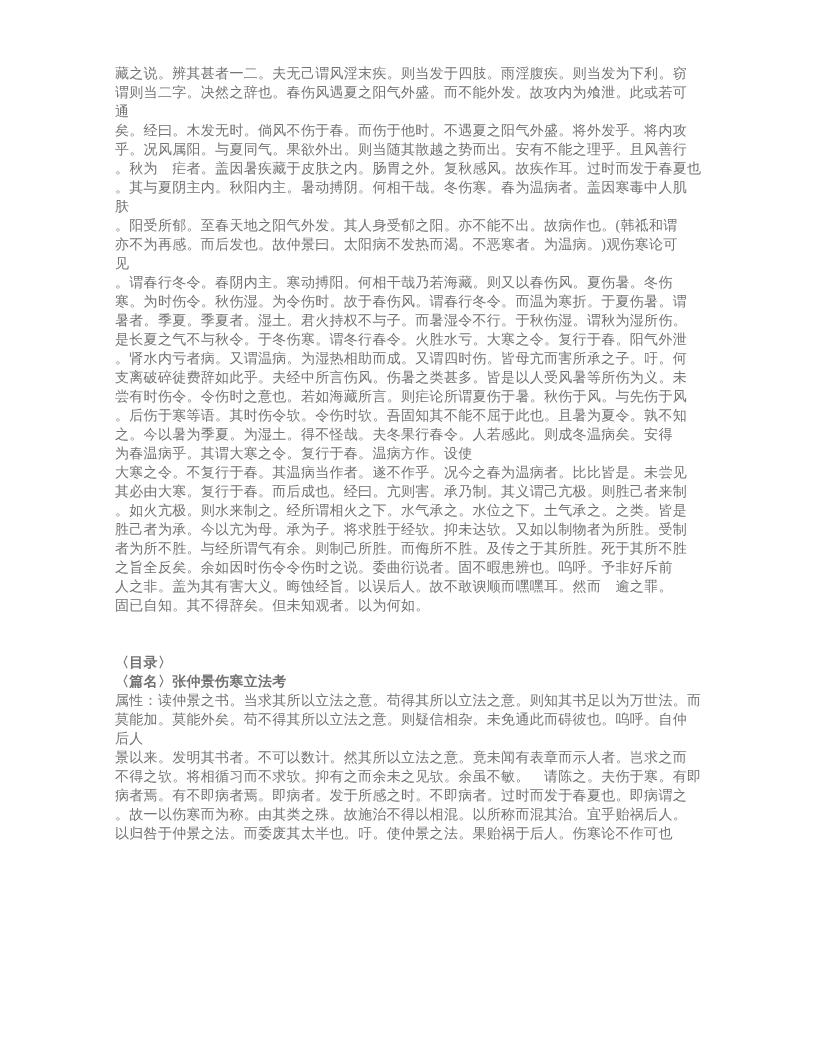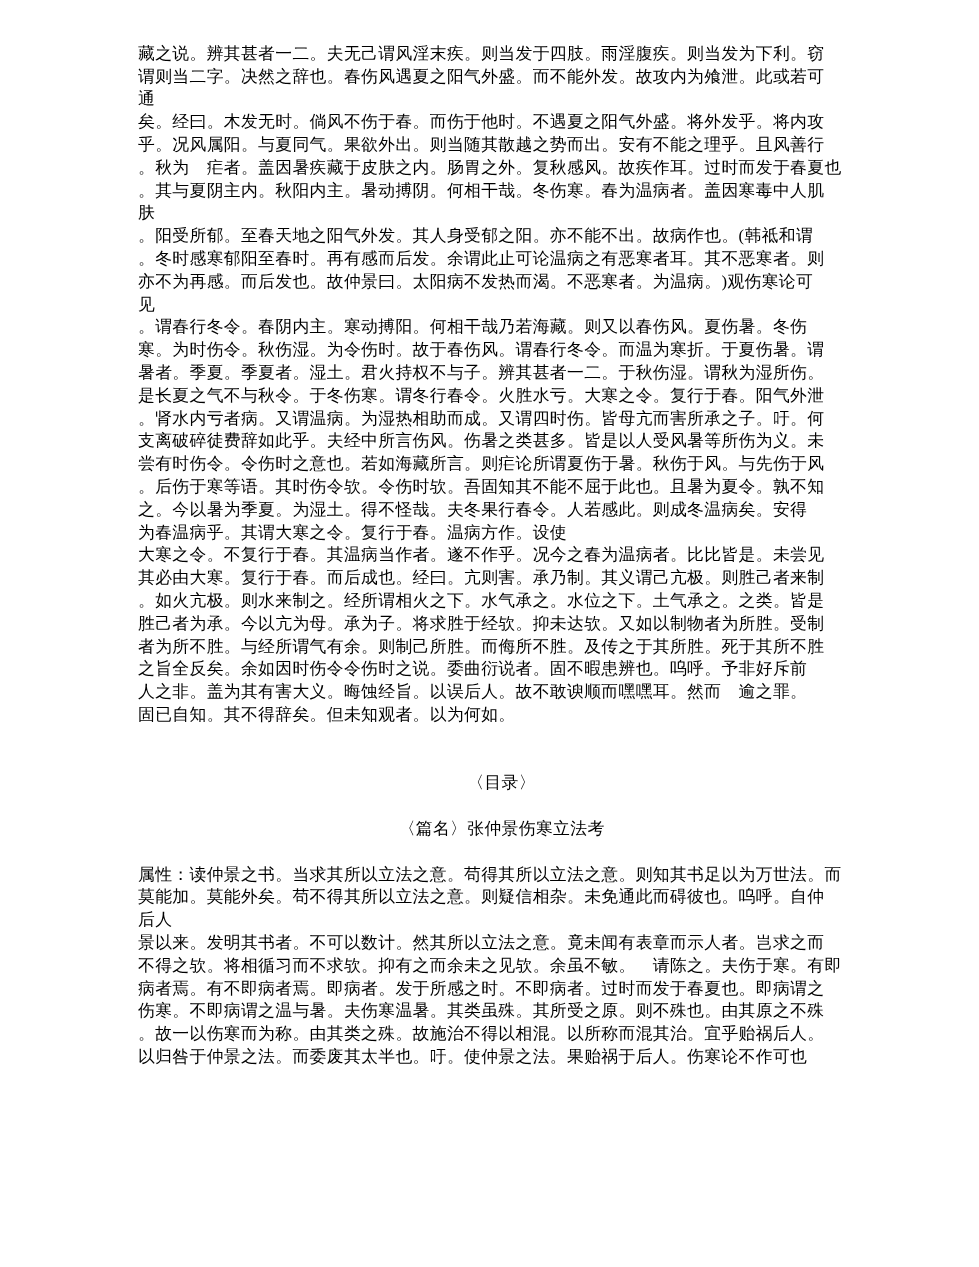--- a/index.html
+++ b/index.html
@@ -6,65 +6,63 @@
     margin: 0;
     padding: 0;
     background: #ffffff;
   }
   .page {
     position: relative;
     width: 816px;
     height: 1056px;
     background: #ffffff;
     box-sizing: border-box;
-    padding: 36px 95px 0 115px;
+    padding: 64px 95px 0 115px;
     overflow: hidden;
-    color: #000000;
+    color: #737373;
     font-family: "Liberation Serif", "DejaVu Serif", serif;
     font-size: 14px;
     letter-spacing: 0.3px;
   }
   .textblock .line {
     height: 19px;
     line-height: 19px;
     white-space: pre;
   }
   .heading {
     height: 19px;
     line-height: 19px;
     white-space: pre;
-    font-weight: normal;
+    font-weight: bold;
     font-size: 14px;
     margin: 0;
-    text-align: center;
   }
   .gap-large { margin-top: 38px; }   
-  .gap-small { margin-top: 19px; }   
+  .gap-small { }   
 </style>
 </head>
 <body>
 
 <div class="page">
 
   <div class="textblock">
       <div class="line">藏之说。辨其甚者一二。夫无己谓风淫末疾。则当发于四肢。雨淫腹疾。则当发为下利。窃</div>
       <div class="line">谓则当二字。决然之辞也。春伤风遇夏之阳气外盛。而不能外发。故攻内为飧泄。此或若可</div>
       <div class="line">通</div>
       <div class="line">矣。经曰。木发无时。倘风不伤于春。而伤于他时。不遇夏之阳气外盛。将外发乎。将内攻</div>
       <div class="line">乎。况风属阳。与夏同气。果欲外出。则当随其散越之势而出。安有不能之理乎。且风善行</div>
       <div class="line">。秋为　疟者。盖因暑疾藏于皮肤之内。肠胃之外。复秋感风。故疾作耳。过时而发于春夏也</div>
       <div class="line">。其与夏阴主内。秋阳内主。暑动搏阴。何相干哉。冬伤寒。春为温病者。盖因寒毒中人肌</div>
       <div class="line">肤</div>
       <div class="line">。阳受所郁。至春天地之阳气外发。其人身受郁之阳。亦不能不出。故病作也。(韩祗和谓</div>
-      <div class="line">。冬时感寒郁阳至春时。再有感而后发。余谓此止可论温病之有恶寒者耳。其不恶寒者。则</div>
       <div class="line">亦不为再感。而后发也。故仲景曰。太阳病不发热而渴。不恶寒者。为温病。)观伤寒论可</div>
       <div class="line">见</div>
       <div class="line">。谓春行冬令。春阴内主。寒动搏阳。何相干哉乃若海藏。则又以春伤风。夏伤暑。冬伤</div>
       <div class="line">寒。为时伤令。秋伤湿。为令伤时。故于春伤风。谓春行冬令。而温为寒折。于夏伤暑。谓</div>
-      <div class="line">暑者。季夏。季夏者。湿土。君火持权不与子。辨其甚者一二。于秋伤湿。谓秋为湿所伤。</div>
+      <div class="line">暑者。季夏。季夏者。湿土。君火持权不与子。而暑湿令不行。于秋伤湿。谓秋为湿所伤。</div>
       <div class="line">是长夏之气不与秋令。于冬伤寒。谓冬行春令。火胜水亏。大寒之令。复行于春。阳气外泄</div>
       <div class="line">。肾水内亏者病。又谓温病。为湿热相助而成。又谓四时伤。皆母亢而害所承之子。吁。何</div>
       <div class="line">支离破碎徒费辞如此乎。夫经中所言伤风。伤暑之类甚多。皆是以人受风暑等所伤为义。未</div>
       <div class="line">尝有时伤令。令伤时之意也。若如海藏所言。则疟论所谓夏伤于暑。秋伤于风。与先伤于风</div>
       <div class="line">。后伤于寒等语。其时伤令欤。令伤时欤。吾固知其不能不屈于此也。且暑为夏令。孰不知</div>
       <div class="line">之。今以暑为季夏。为湿土。得不怪哉。夫冬果行春令。人若感此。则成冬温病矣。安得</div>
       <div class="line">为春温病乎。其谓大寒之令。复行于春。温病方作。设使</div>
       <div class="line">大寒之令。不复行于春。其温病当作者。遂不作乎。况今之春为温病者。比比皆是。未尝见</div>
       <div class="line">其必由大寒。复行于春。而后成也。经曰。亢则害。承乃制。其义谓己亢极。则胜己者来制</div>
       <div class="line">。如火亢极。则水来制之。经所谓相火之下。水气承之。水位之下。土气承之。之类。皆是</div>
@@ -79,18 +77,17 @@
 
   <div class="heading gap-small">〈篇名〉张仲景伤寒立法考</div>
 
   <div class="textblock gap-small">
       <div class="line">属性：读仲景之书。当求其所以立法之意。苟得其所以立法之意。则知其书足以为万世法。而</div>
       <div class="line">莫能加。莫能外矣。苟不得其所以立法之意。则疑信相杂。未免通此而碍彼也。呜呼。自仲</div>
       <div class="line">后人</div>
       <div class="line">景以来。发明其书者。不可以数计。然其所以立法之意。竟未闻有表章而示人者。岂求之而</div>
       <div class="line">不得之欤。将相循习而不求欤。抑有之而余未之见欤。余虽不敏。　请陈之。夫伤于寒。有即</div>
       <div class="line">病者焉。有不即病者焉。即病者。发于所感之时。不即病者。过时而发于春夏也。即病谓之</div>
-      <div class="line">伤寒。不即病谓之温与暑。夫伤寒温暑。其类虽殊。其所受之原。则不殊也。由其原之不殊</div>
       <div class="line">。故一以伤寒而为称。由其类之殊。故施治不得以相混。以所称而混其治。宜乎贻祸后人。</div>
       <div class="line">以归咎于仲景之法。而委废其太半也。吁。使仲景之法。果贻祸于后人。伤寒论不作可也</div>
     </div>
 
 </div>
 
 </body></html>

